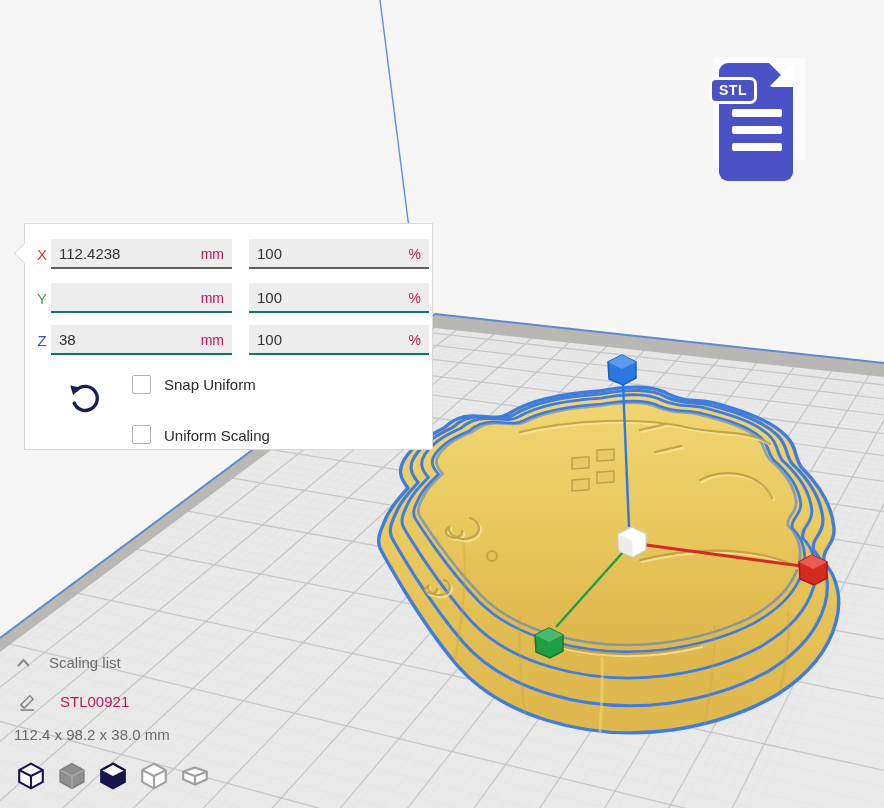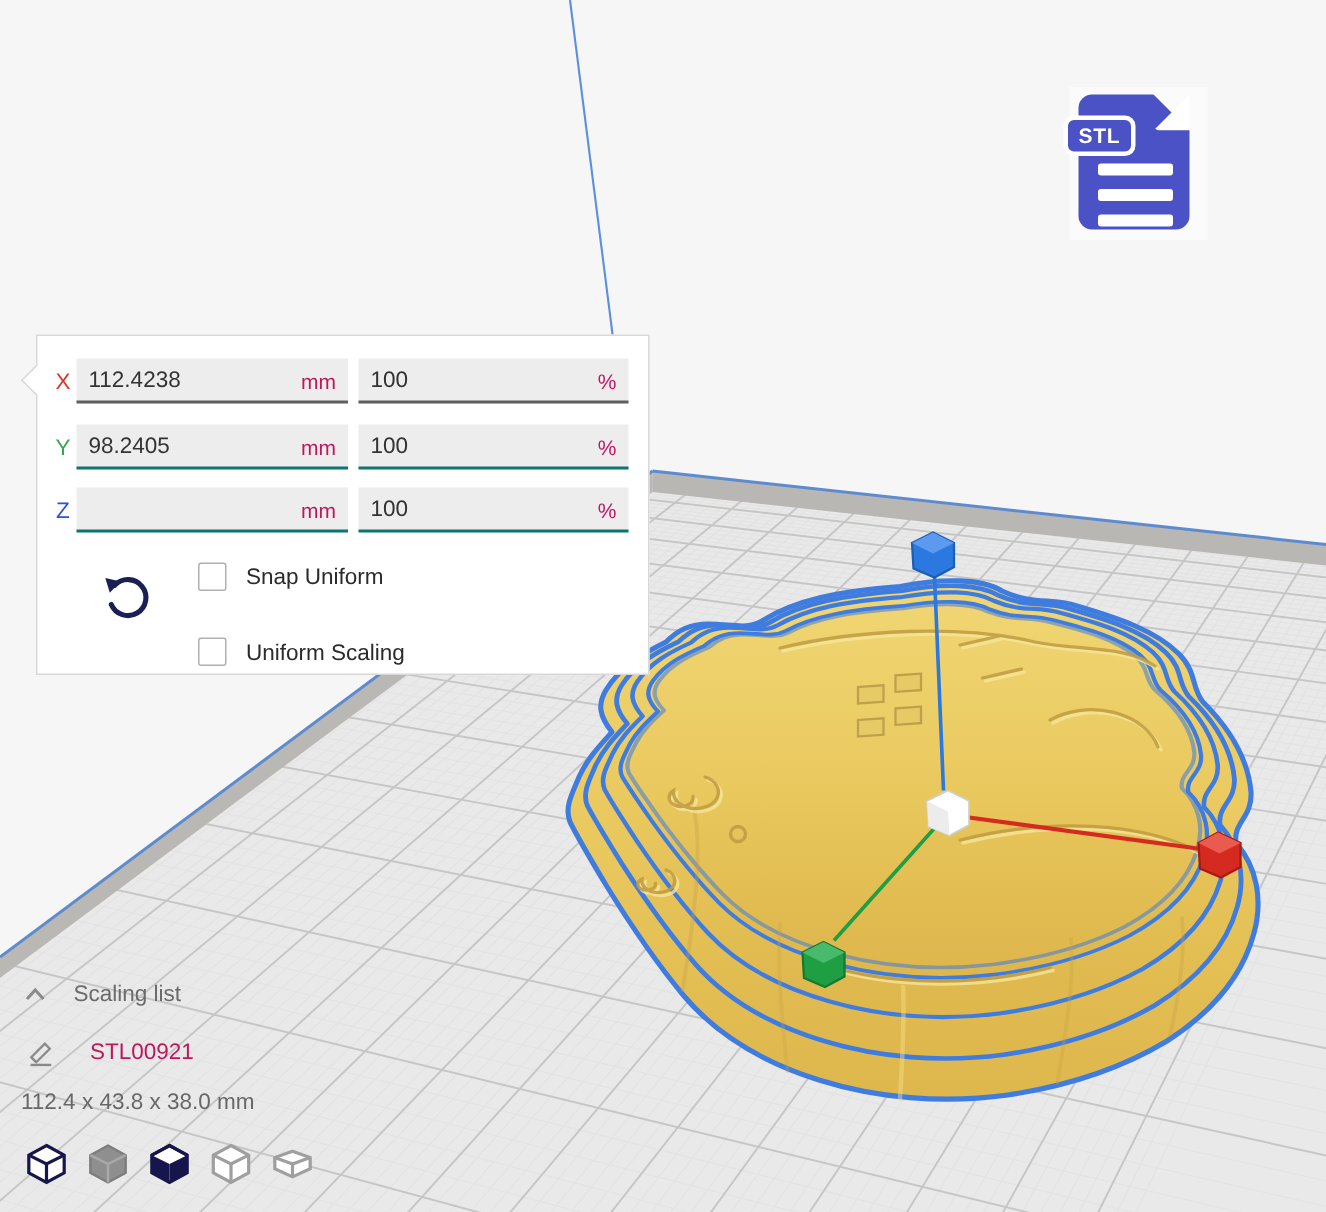--- a/index.html
+++ b/index.html
@@ -24,38 +24,38 @@
   .srow{position:absolute;left:0;height:30px;width:100%;}
   .srow.r0{top:15px;} .srow.r1{top:59px;} .srow.r2{top:101px;}
   .axis{position:absolute;left:10px;top:7px;font-size:15px;width:14px;text-align:center;}
   .ax-x{color:#d63c2e;} .ax-y{color:#3aa34d;} .ax-z{color:#2b54d4;}
   .field{
     position:absolute;top:0;height:30px;background:#ededed;
     border-bottom:2px solid #0f766e;box-sizing:border-box;
   }
   .srow.r0 .field{border-bottom-color:#5f5f5f;}
   .field.mm{left:26px;width:181px;}
-  .field.pct{left:214px;width:180px;}
+  .field.pct{left:224px;width:180px;}
   .field input{
     position:absolute;left:8px;top:0;height:28px;width:130px;border:none;background:transparent;
     font-family:"Liberation Sans","DejaVu Sans",sans-serif;font-size:15px;color:#333;outline:none;padding:0;
   }
   .unit{position:absolute;right:8px;top:7px;font-size:14px;color:#be185d;}
   .reset-btn{position:absolute;left:42px;top:158px;width:34px;height:34px;background:none;border:none;padding:0;cursor:pointer;}
   .cbrow{position:absolute;left:107px;height:20px;display:flex;align-items:center;}
   .cbrow.c0{top:150px;} .cbrow.c1{top:200px;align-items:flex-end;}
   .cbrow input[type=checkbox]{
     appearance:none;-webkit-appearance:none;width:19px;height:19px;margin:0;
     border:1px solid #b0b0b0;border-radius:2px;background:#fff;cursor:pointer;
   }
   .cb-label{margin-left:13px;font-size:15px;color:#2b2b2b;white-space:nowrap;}
 
   
   .stl-wrap{position:absolute;left:713px;top:58px;width:92px;height:102px;background:#fbfbfb;z-index:5;}
-  .stl-doc{position:absolute;left:6px;top:5px;width:74px;height:90px;background:#4a52c6;border-radius:9px;}
+  .stl-doc{position:absolute;left:6px;top:5px;width:74px;height:118px;background:#4a52c6;border-radius:9px;}
   .stl-cut{position:absolute;right:-1px;top:-1px;width:0;height:0;
     border-left:26px solid transparent;border-top:26px solid #fbfbfb;}
   .stl-fold{position:absolute;right:0;top:0;width:0;height:0;
     border-left:24px solid transparent;border-bottom:24px solid #ffffff;border-bottom-left-radius:4px;}
   .stl-badge{
     position:absolute;left:-10px;top:14px;padding:2px 7px 3px 7px;background:#4a52c6;
     border:3px solid #fff;border-radius:7px;color:#fff;font-weight:bold;font-size:14px;letter-spacing:.5px;
   }
   .stl-line{position:absolute;left:13px;width:50px;height:8px;background:#fff;border-radius:2px;}
   .l1{top:46px;} .l2{top:63px;} .l3{top:80px;}
@@ -368,32 +368,32 @@
       </div>
     <div class="field pct">
         <input value="100" style="">
       <span class="unit">%</span>
       </div>
   </div>
 
   <div class="srow r1">
     <span class="axis ax-y">Y</span>
     <div class="field mm">
-        <input value="98.2405" style="">
       <span class="unit">mm</span>
       </div>
     <div class="field pct">
         <input value="100" style="">
       <span class="unit">%</span>
       </div>
   </div>
 
   <div class="srow r2">
     <span class="axis ax-z">Z</span>
     <div class="field mm">
+        <input value="38" style="">
       <span class="unit">mm</span>
       </div>
     <div class="field pct">
         <input value="100" style="">
       <span class="unit">%</span>
       </div>
   </div>
 
   <button class="reset-btn" title="">
     <svg width="34" height="34" viewBox="0 0 34 34">
@@ -431,21 +431,21 @@
     <span class="obj-title">Scaling list</span>
   </div>
   <div class="obj-item">
     <svg width="19" height="19" viewBox="0 0 20 20">
       <polygon points="3,13.5 12.5,4 16,7.5 6.5,17" fill="none" stroke="#8a8a8a" stroke-width="1.6"></polygon>
       <line x1="3" y1="13.5" x2="6.5" y2="17" stroke="#8a8a8a" stroke-width="1.6"></line>
       <line x1="2.5" y1="19" x2="17" y2="19" stroke="#8a8a8a" stroke-width="1.8"></line>
     </svg>
     <span class="obj-name">STL00921</span>
   </div>
-  <div class="obj-dims">112.4 x 43.8 x 38.0 mm</div>
+  <div class="obj-dims">112.4 x 98.2 x 38.0 mm</div>
 
   <div class="mesh-bar">
     <button class="mesh-btn">
       <svg width="30" height="30" viewBox="0 0 28 28">
         <polygon points="14,2.5 25,8.5 25,19.5 14,25.5 3,19.5 3,8.5" fill="#fff" stroke="#16164c" stroke-width="2"></polygon>
         <polyline points="3,8.5 14,14 25,8.5" fill="none" stroke="#16164c" stroke-width="2"></polyline>
         <line x1="14" y1="14" x2="14" y2="25.5" stroke="#16164c" stroke-width="2"></line>
       </svg>
     </button>
     <button class="mesh-btn">

